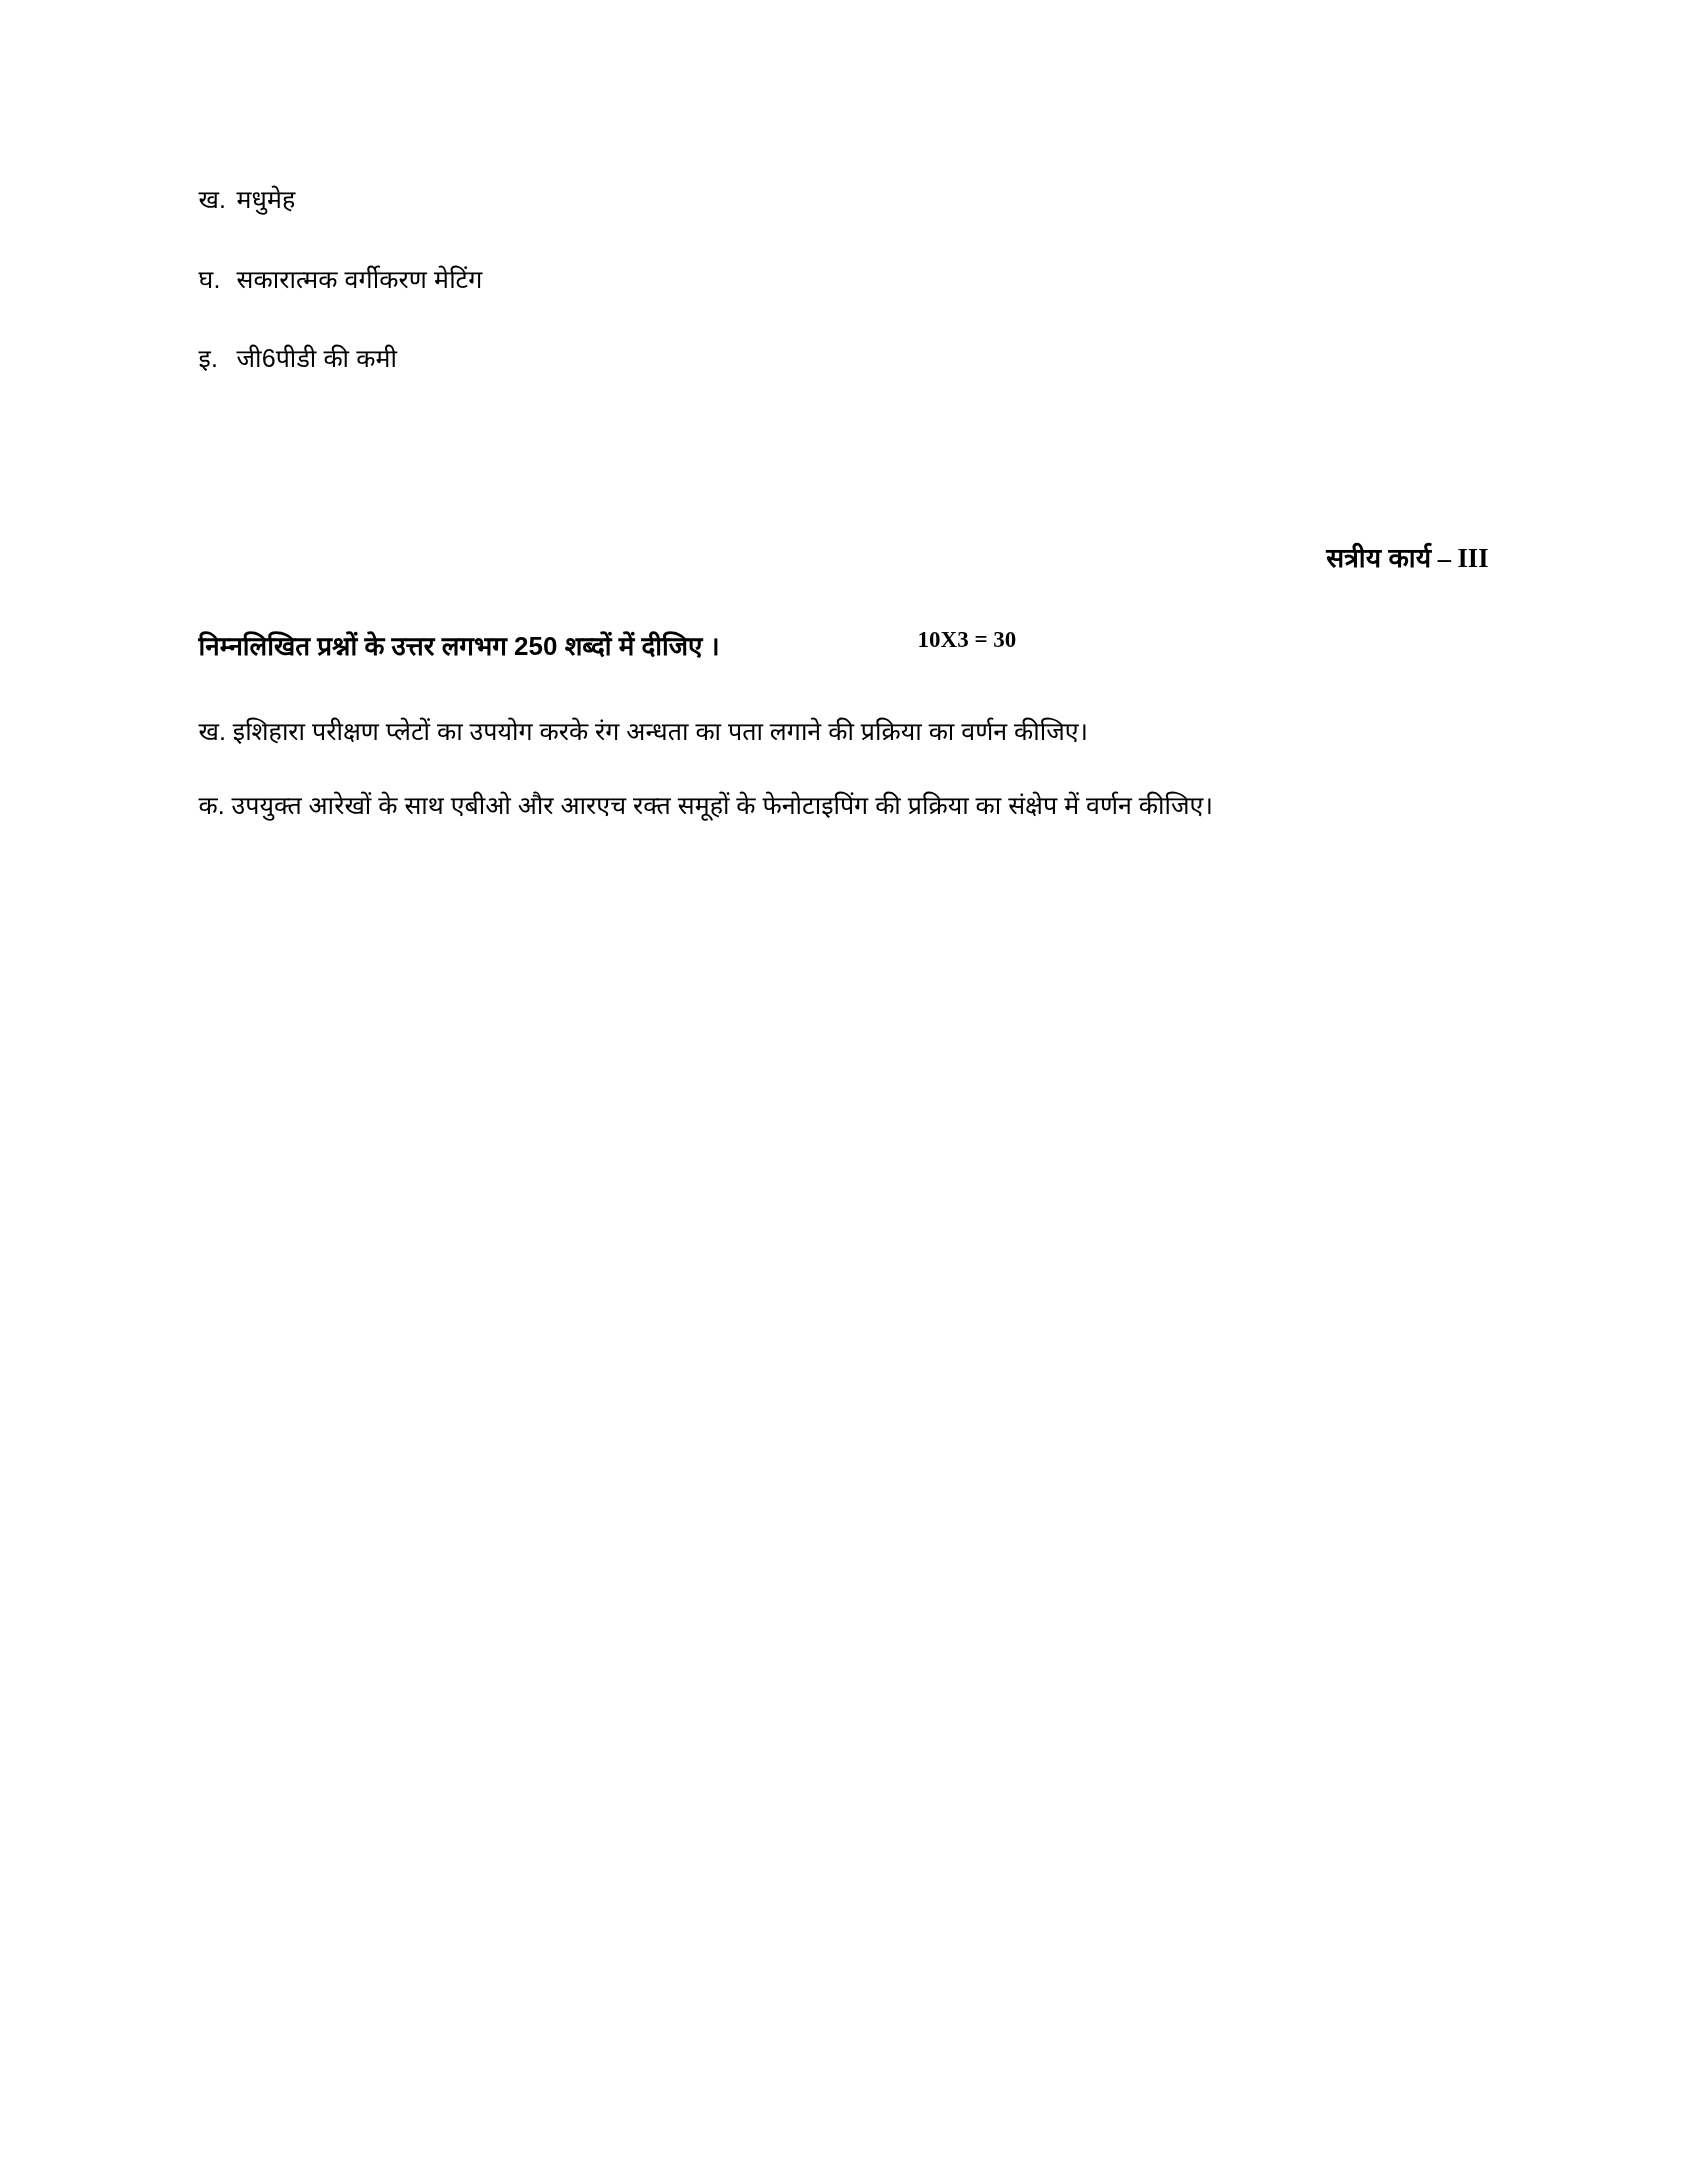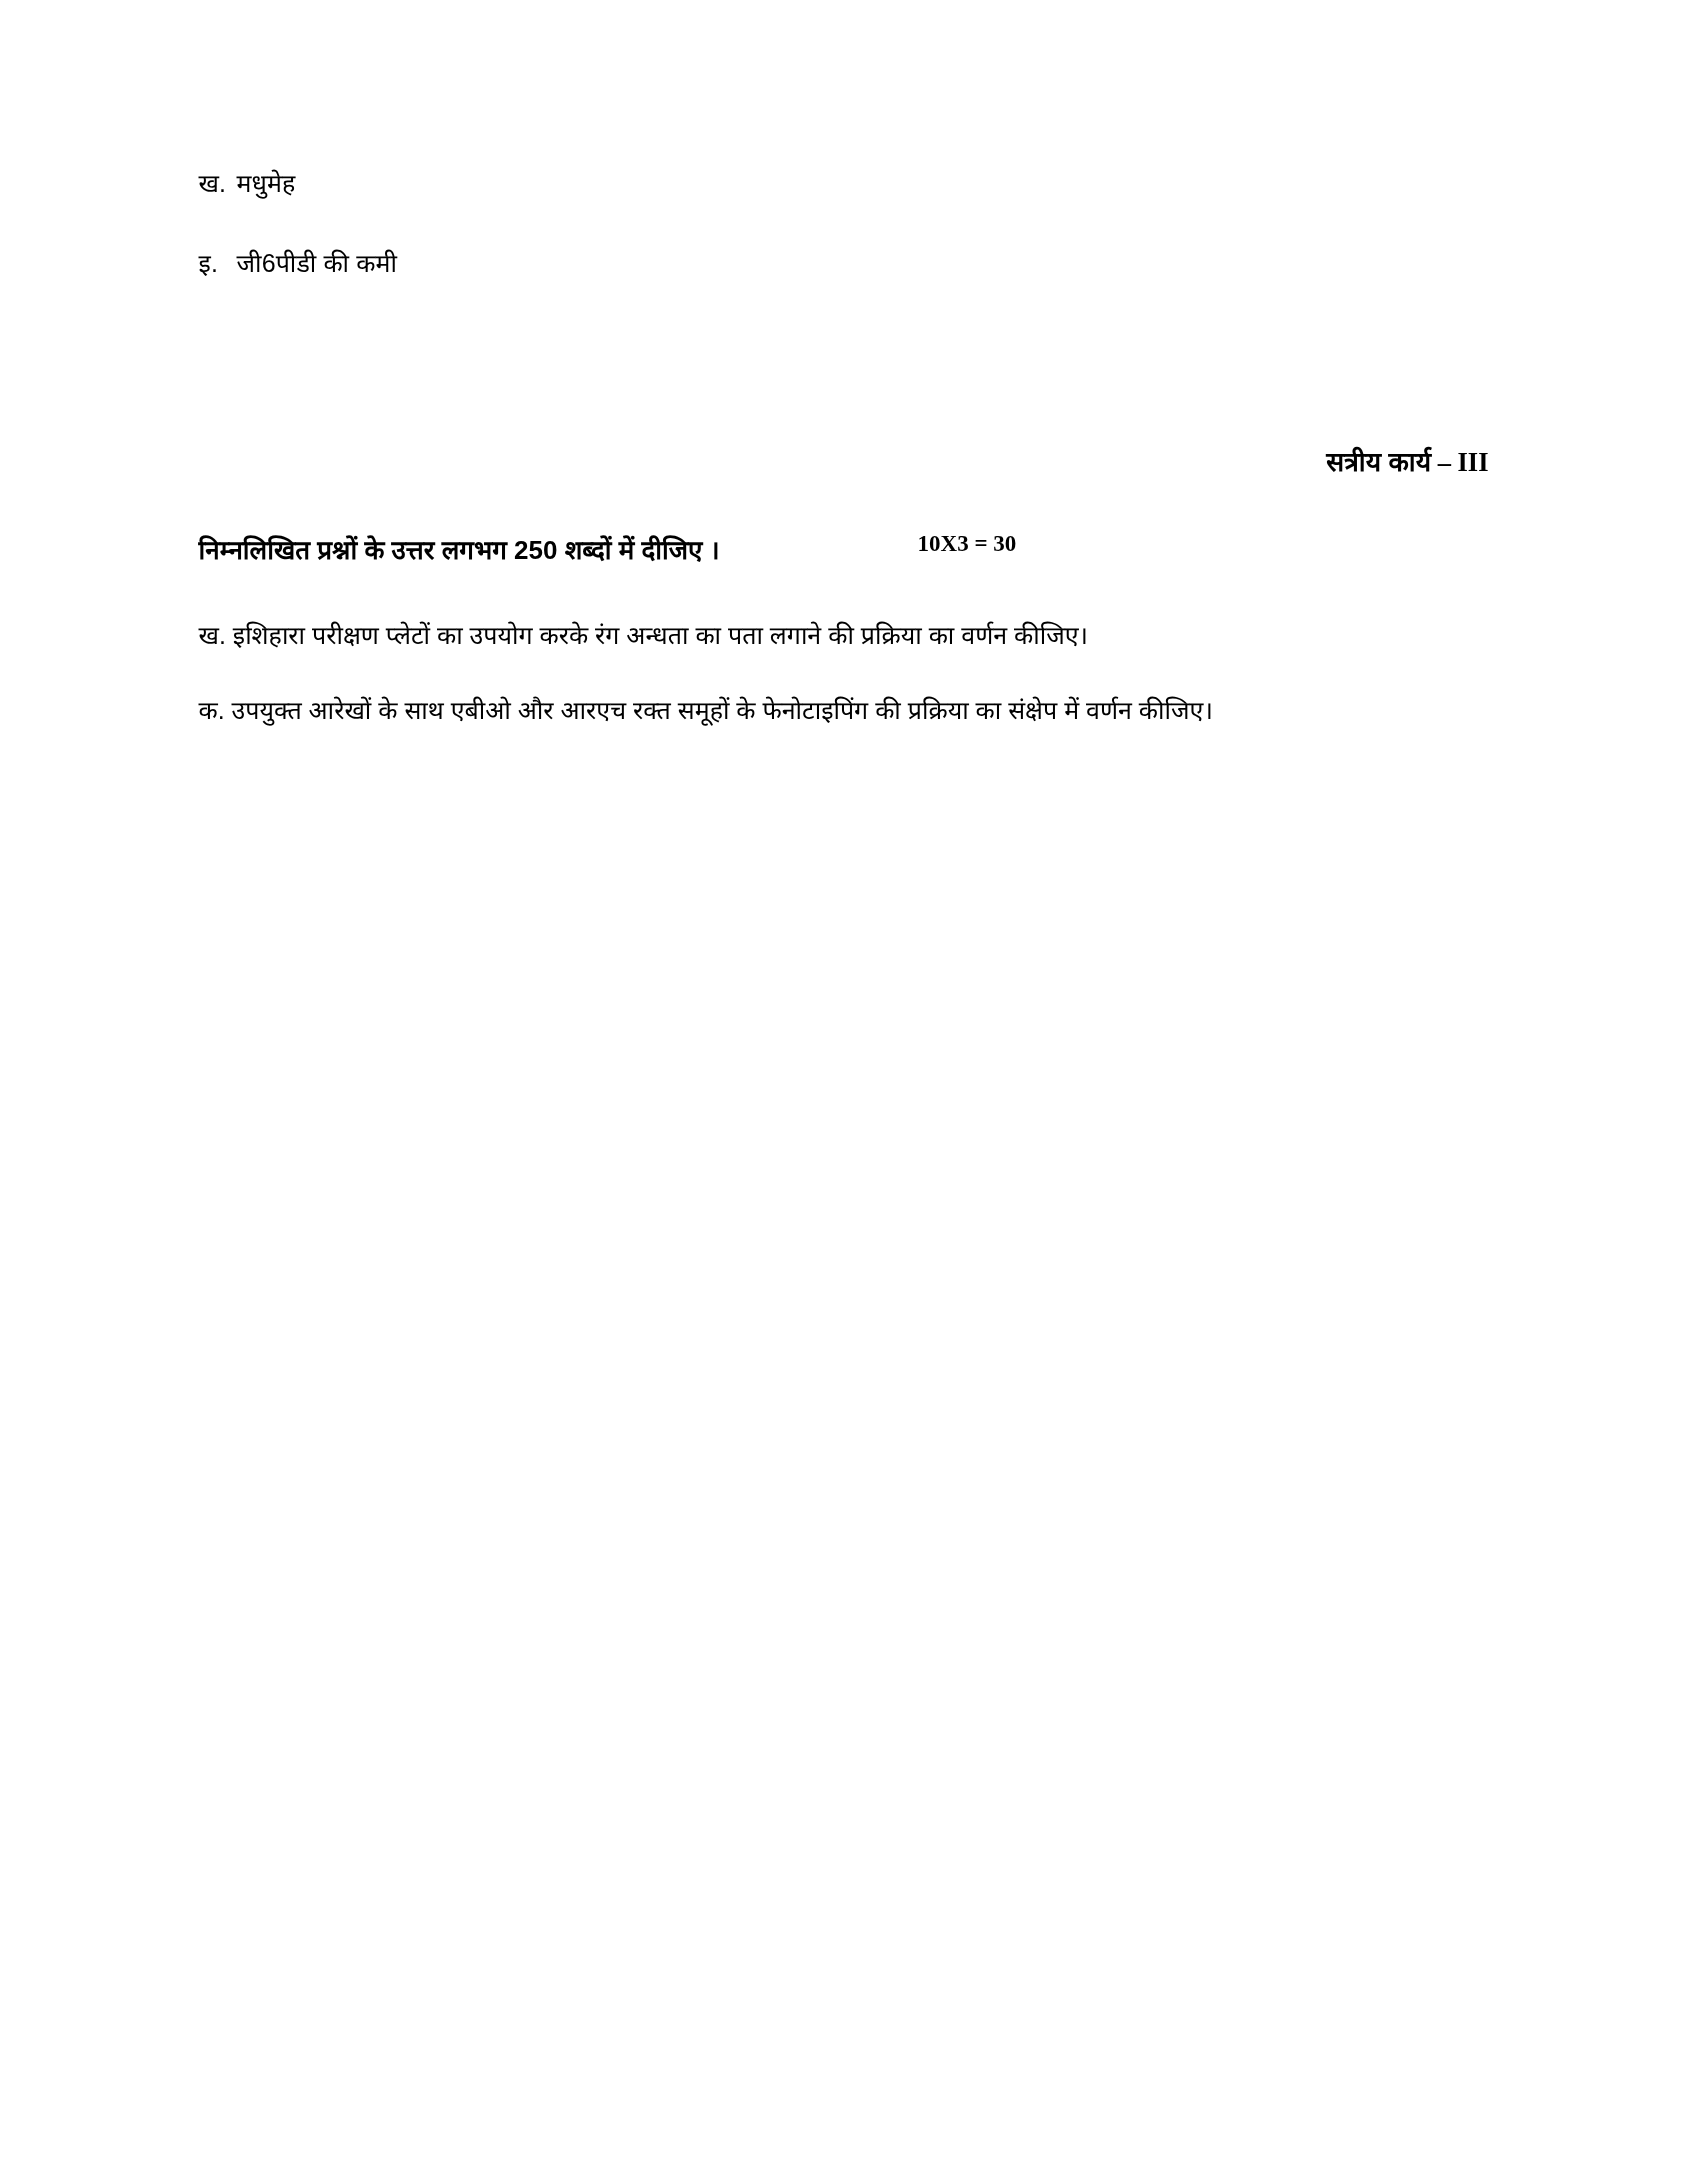--- a/index.html
+++ b/index.html
@@ -13,21 +13,21 @@
     height: 2183px;
     background: #ffffff;
     position: relative;
     box-sizing: border-box;
     padding: 165px 198px 0 198px;
     font-family: "Liberation Sans", "DejaVu Sans", sans-serif;
     color: #000000;
   }
   .content {
     width: 1290px;
-    margin: 0 auto;
+    margin: 16px auto;
   }
   .list-item {
     font-size: 25px;
     line-height: 1.5;
     margin: 0 0 42px 0;
     letter-spacing: 0.1px;
   }
   .list-item .marker {
     display: inline-block;
     min-width: 38px;
@@ -77,20 +77,23 @@
 <body>
 
 <div class="page">
   <div class="content">
 
     <div class="options-list">
       <p class="list-item">
         <span class="marker">ख.</span><span>मधुमेह</span>
       </p>
       <p class="list-item">
+        <span class="marker">घ.</span><span>सकारात्मक वर्गीकरण मेटिंग</span>
+      </p>
+      <p class="list-item">
         <span class="marker">इ.</span><span>जी6पीडी की कमी</span>
       </p>
     </div>
 
     <div class="spacer-lg"></div>
 
     <h2 class="section-heading">
       <span class="devnag">सत्रीय कार्य</span><span> – </span><span>III</span>
     </h2>
 

